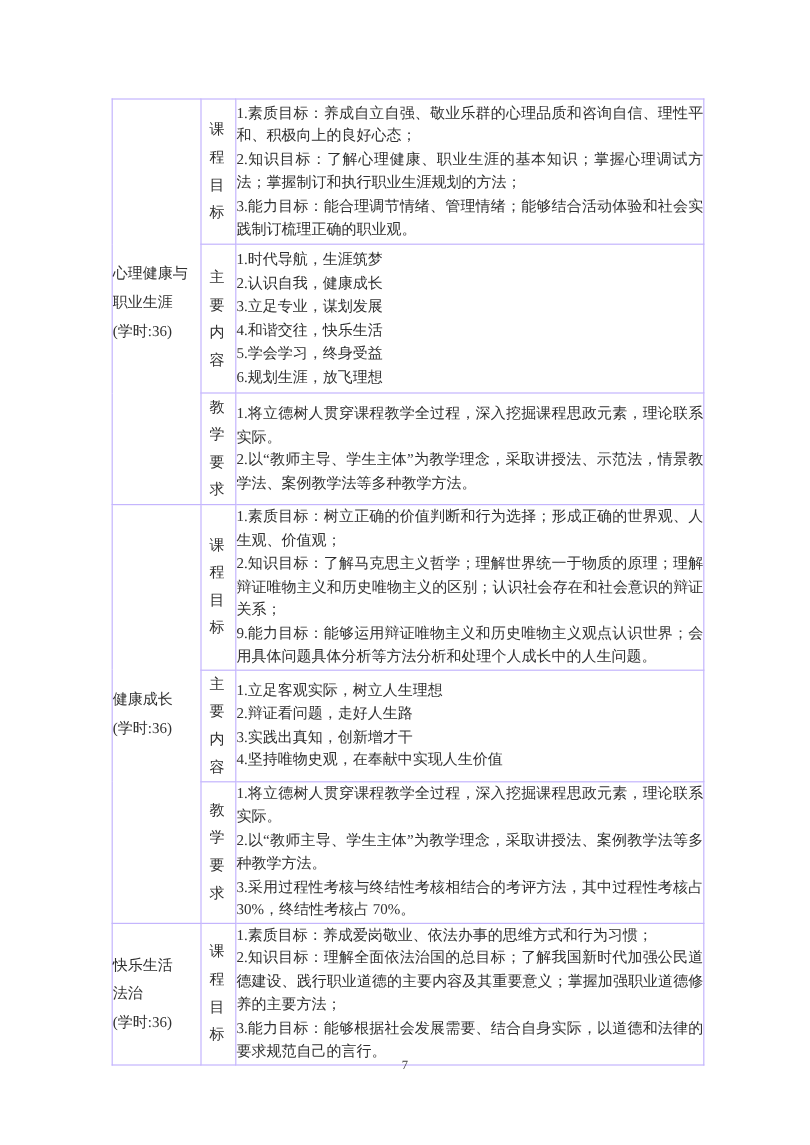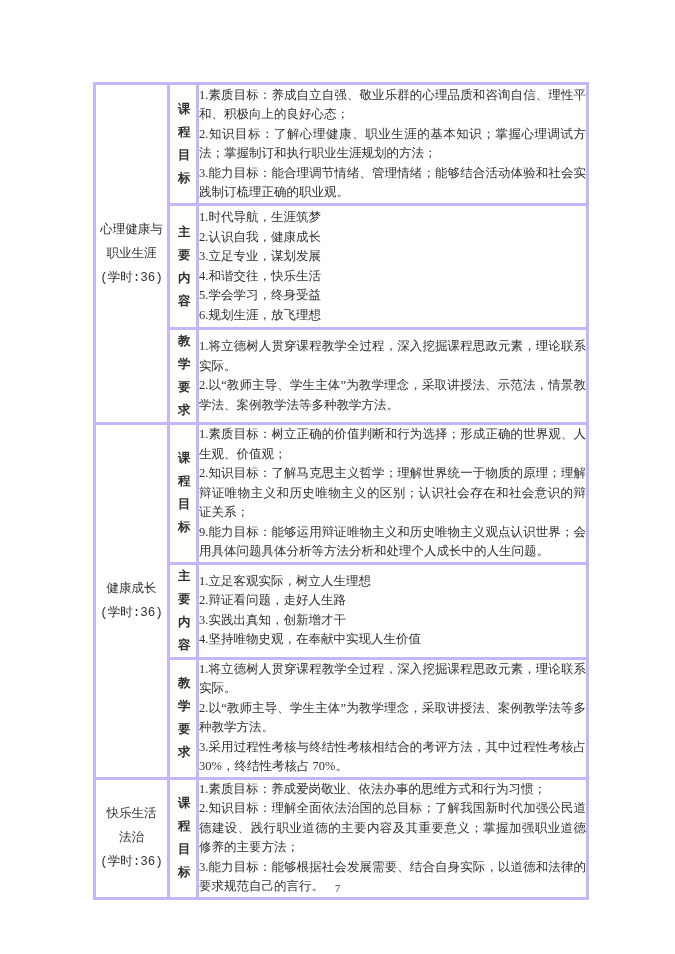--- a/index.html
+++ b/index.html
@@ -22,42 +22,40 @@
   }
   table.curriculum {
     position: absolute;
     left: 93px;
     top: 82px;
     width: 493px;
     border-collapse: collapse;
     table-layout: fixed;
   }
   table.curriculum td {
-    border: 3px solid #c4b5fd;
+    border: 1px solid #c4b5fd;
     vertical-align: middle;
     padding: 0;
     font-size: 12.5px;
   }
   td.course-cell {
-    text-align: center;
+    text-align: left;
     line-height: 24px;
     white-space: pre-line;
     padding: 2px;
-    font-family: Liberation Mono, monospace;
   }
   td.label-cell {
     padding: 2px 0;
   }
   .vlabel {
     width: 15px;
     margin: 0 auto;
     line-height: 23px;
     word-break: break-all;
-    text-align: right;
-    font-weight: bold;
+    text-align: left;
   }
   td.content-cell {
     padding: 6px 9px;
     line-height: 19.5px;
     text-align: justify;
     white-space: pre-line;
     vertical-align: middle;
   }
   .pagenum {
     position: absolute;

